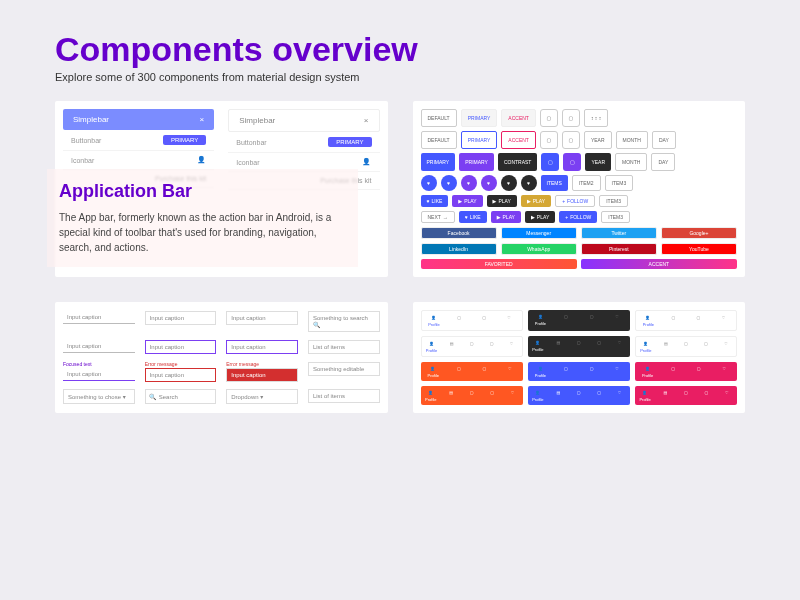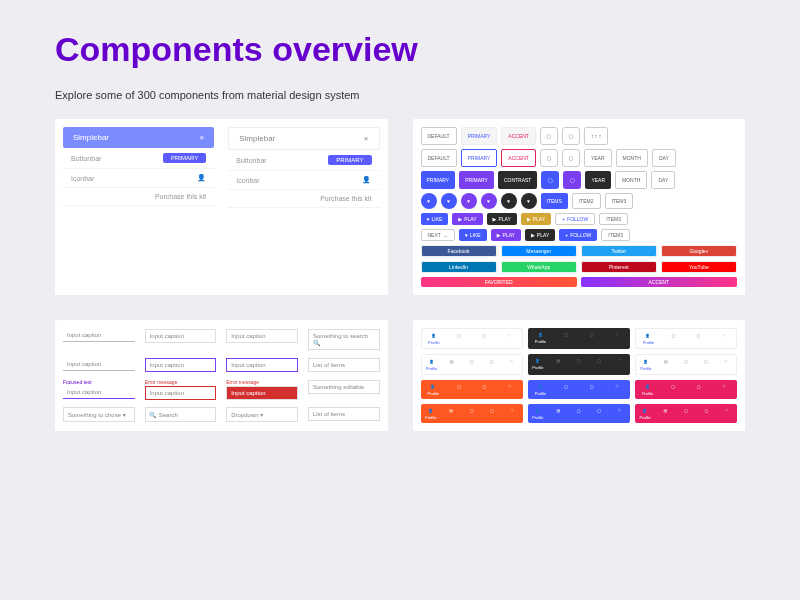--- a/index.html
+++ b/index.html
@@ -1,18 +1,18 @@
 <!DOCTYPE html>
 <html><head>
 <meta charset="utf-8">
 <style>
 *{margin:0;padding:0;box-sizing:border-box;font-family:-apple-system,BlinkMacSystemFont,'Segoe UI',sans-serif}
 body{background:#eeedf2;width:800px;height:600px;overflow:hidden}
 .page{padding:30px 55px}
-.title{font-size:34px;font-weight:700;color:#6600cc;margin-bottom:20px}
+.title{font-size:34px;font-weight:700;color:#6600cc;margin-bottom:2px}
 .subtitle{font-size:11px;color:#333;margin-bottom:18px}
 .grid{display:grid;grid-template-columns:1fr 1fr;gap:25px}
 .panel{background:#fff;border-radius:2px;padding:8px}
 
 .appbar-demo{position:relative}
 .appbar{background:#7b8cff;color:#fff;padding:6px 10px;display:flex;justify-content:space-between;align-items:center;font-size:8px;border-radius:2px}
 .appbar-light{background:#fff;color:#888;border:1px solid #eee}
 .split{display:flex;gap:14px}
 .split>div{flex:1}
 .row{display:flex;justify-content:space-between;align-items:center;padding:5px 8px;font-size:7px;color:#999;border-bottom:1px solid #f3f3f3}
@@ -98,20 +98,24 @@
           <div class="row">
               <span>Iconbar</span>
               <span>👤</span>
             </div>
           <div class="row">
               <span></span>
               <span>Purchase this kit</span>
             </div>
         </div>
       </div>
+      <div class="overlay">
+        <div class="overlay-title">Application Bar</div>
+        <div class="overlay-text">The App bar, formerly known as the action bar in Android, is a special kind of toolbar that's used for branding, navigation, search, and actions.</div>
+      </div>
     </div>
 
     <div class="panel btnpanel">
       <div class="btnrow">
         <span class="chip outline">DEFAULT</span>
         <span class="chip" style="color:#4458ff">PRIMARY</span>
         <span class="chip" style="color:#e91e63">ACCENT</span>
         <span class="chip icon outline">▢</span>
         <span class="chip icon outline">▢</span>
         <span class="chip outline">↕ ↕ ↕</span>

